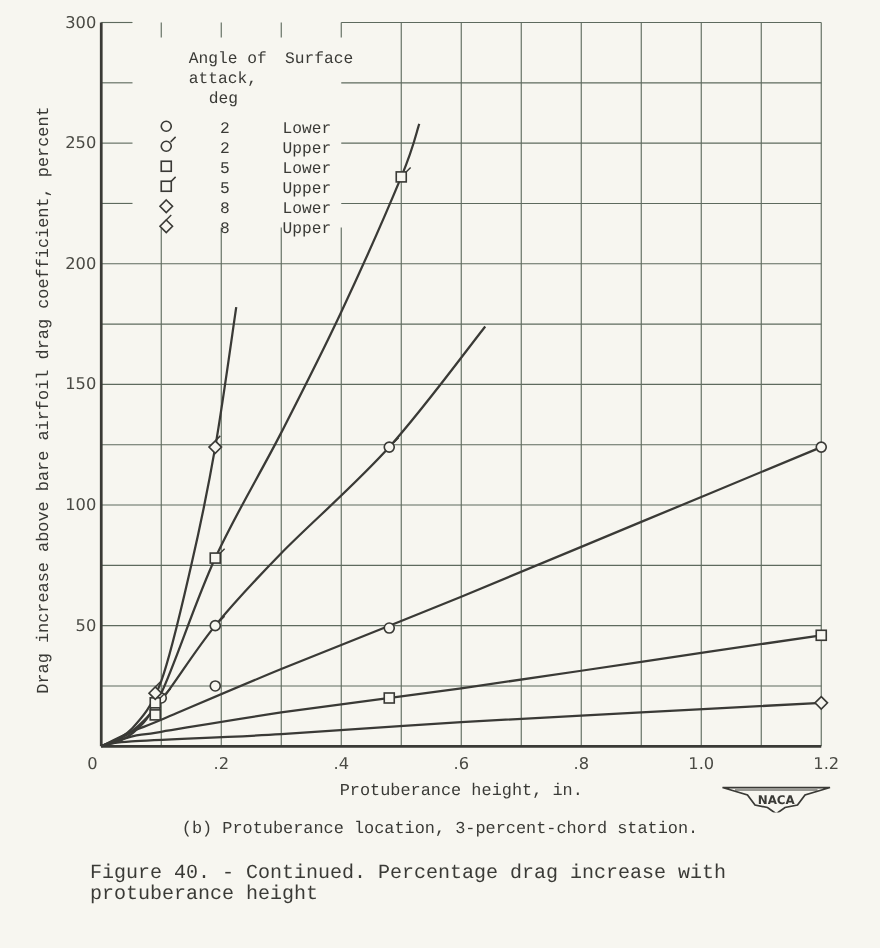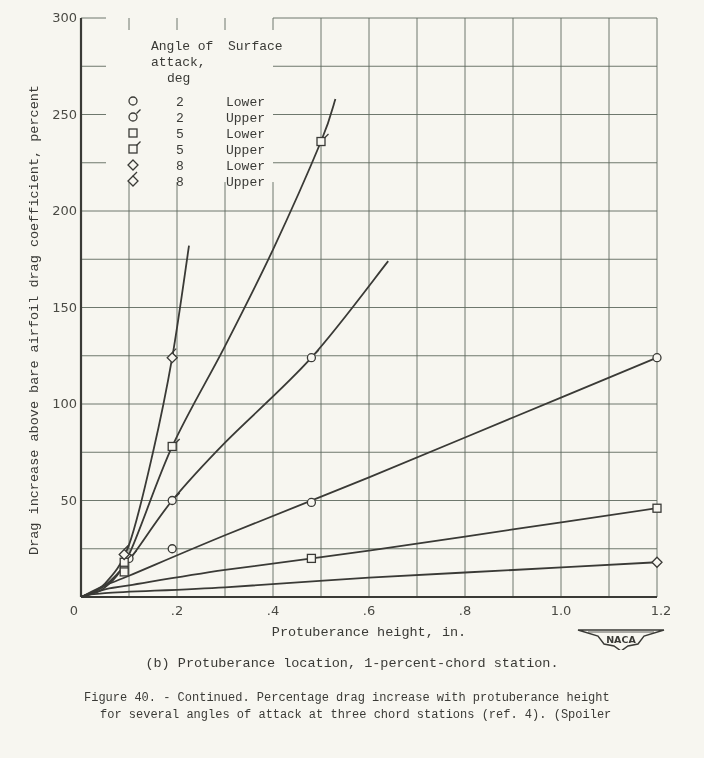--- a/index.html
+++ b/index.html
@@ -4,21 +4,21 @@
 <style>
   html, body { margin:0; padding:0; background:#f7f6f0; }
   body { width:704px; height:758px; position:relative; overflow:hidden;
          font-family:"Liberation Mono","DejaVu Sans Mono",monospace; color:#3a3a36; }
   #chart { position:absolute; left:0; top:0; }
   .tick-label { font-family:"DejaVu Sans","Liberation Sans",sans-serif; font-size:13px; fill:#4a4a44; }
   .axis-title { font-family:"Liberation Mono","DejaVu Sans Mono",monospace; font-size:13.5px; fill:#3a3a36; }
   .legend-text { font-family:"Liberation Mono","DejaVu Sans Mono",monospace; font-size:13px; fill:#3a3a36; }
   .sub-caption { position:absolute; left:0; width:704px; top:656px; text-align:center;
                  font-size:13.5px; }
-  .fig-caption { position:absolute; left:84px; top:690px; width:620px; font-size:12px; line-height:17px; }
+  .fig-caption { position:absolute; left:72px; top:690px; width:620px; font-size:16px; line-height:17px; }
   .fig-caption .l2 { padding-left:16px; display:block; }
 </style>
 </head>
 <body>
 
 <svg id="chart" width="704" height="650">
   <g id="grid">
       <line x1="129" y1="597" x2="129" y2="182.05" stroke="#5e6a5e" stroke-width="0.9"></line>
       <line x1="129" y1="18" x2="129" y2="30" stroke="#5e6a5e" stroke-width="0.9"></line>
       <line x1="177" y1="597" x2="177" y2="182.05" stroke="#5e6a5e" stroke-width="0.9"></line>
@@ -190,17 +190,16 @@
     </g>
   <text id="xlabel" class="axis-title" x="369" y="636" text-anchor="middle">Protuberance height, in.</text>
   <text id="ylabel" class="axis-title" x="0" y="0" text-anchor="middle" transform="translate(38,320) rotate(-90)">Drag increase above bare airfoil drag coefficient, percent</text>
   <g id="naca-logo" transform="translate(578,626)">
     <path d="M0,4 L86,4 L66,10 L60,18 L50,20 L43,25 L36,20 L26,18 L20,10 Z" fill="none" stroke="#3a3a36" stroke-width="1.4"></path>
     <path d="M10,6 L76,6" stroke="#3a3a36" stroke-width="0.8"></path>
     <text id="logo-text" x="43" y="17" text-anchor="middle" style="font-family:'DejaVu Sans',sans-serif;font-weight:bold;font-size:9.5px;fill:#3a3a36">NACA</text>
   </g>
 </svg>
 
-<div class="sub-caption">(b) Protuberance location, 1-percent-chord station.</div>
+<div class="sub-caption">(b) Protuberance location, 3-percent-chord station.</div>
 <div class="fig-caption">
   <span>Figure 40. - Continued.  Percentage drag increase with protuberance height</span>
-  <span class="l2">for several angles of attack at three chord stations (ref. 4).  (Spoiler</span>
 </div>
 
 </body></html>

